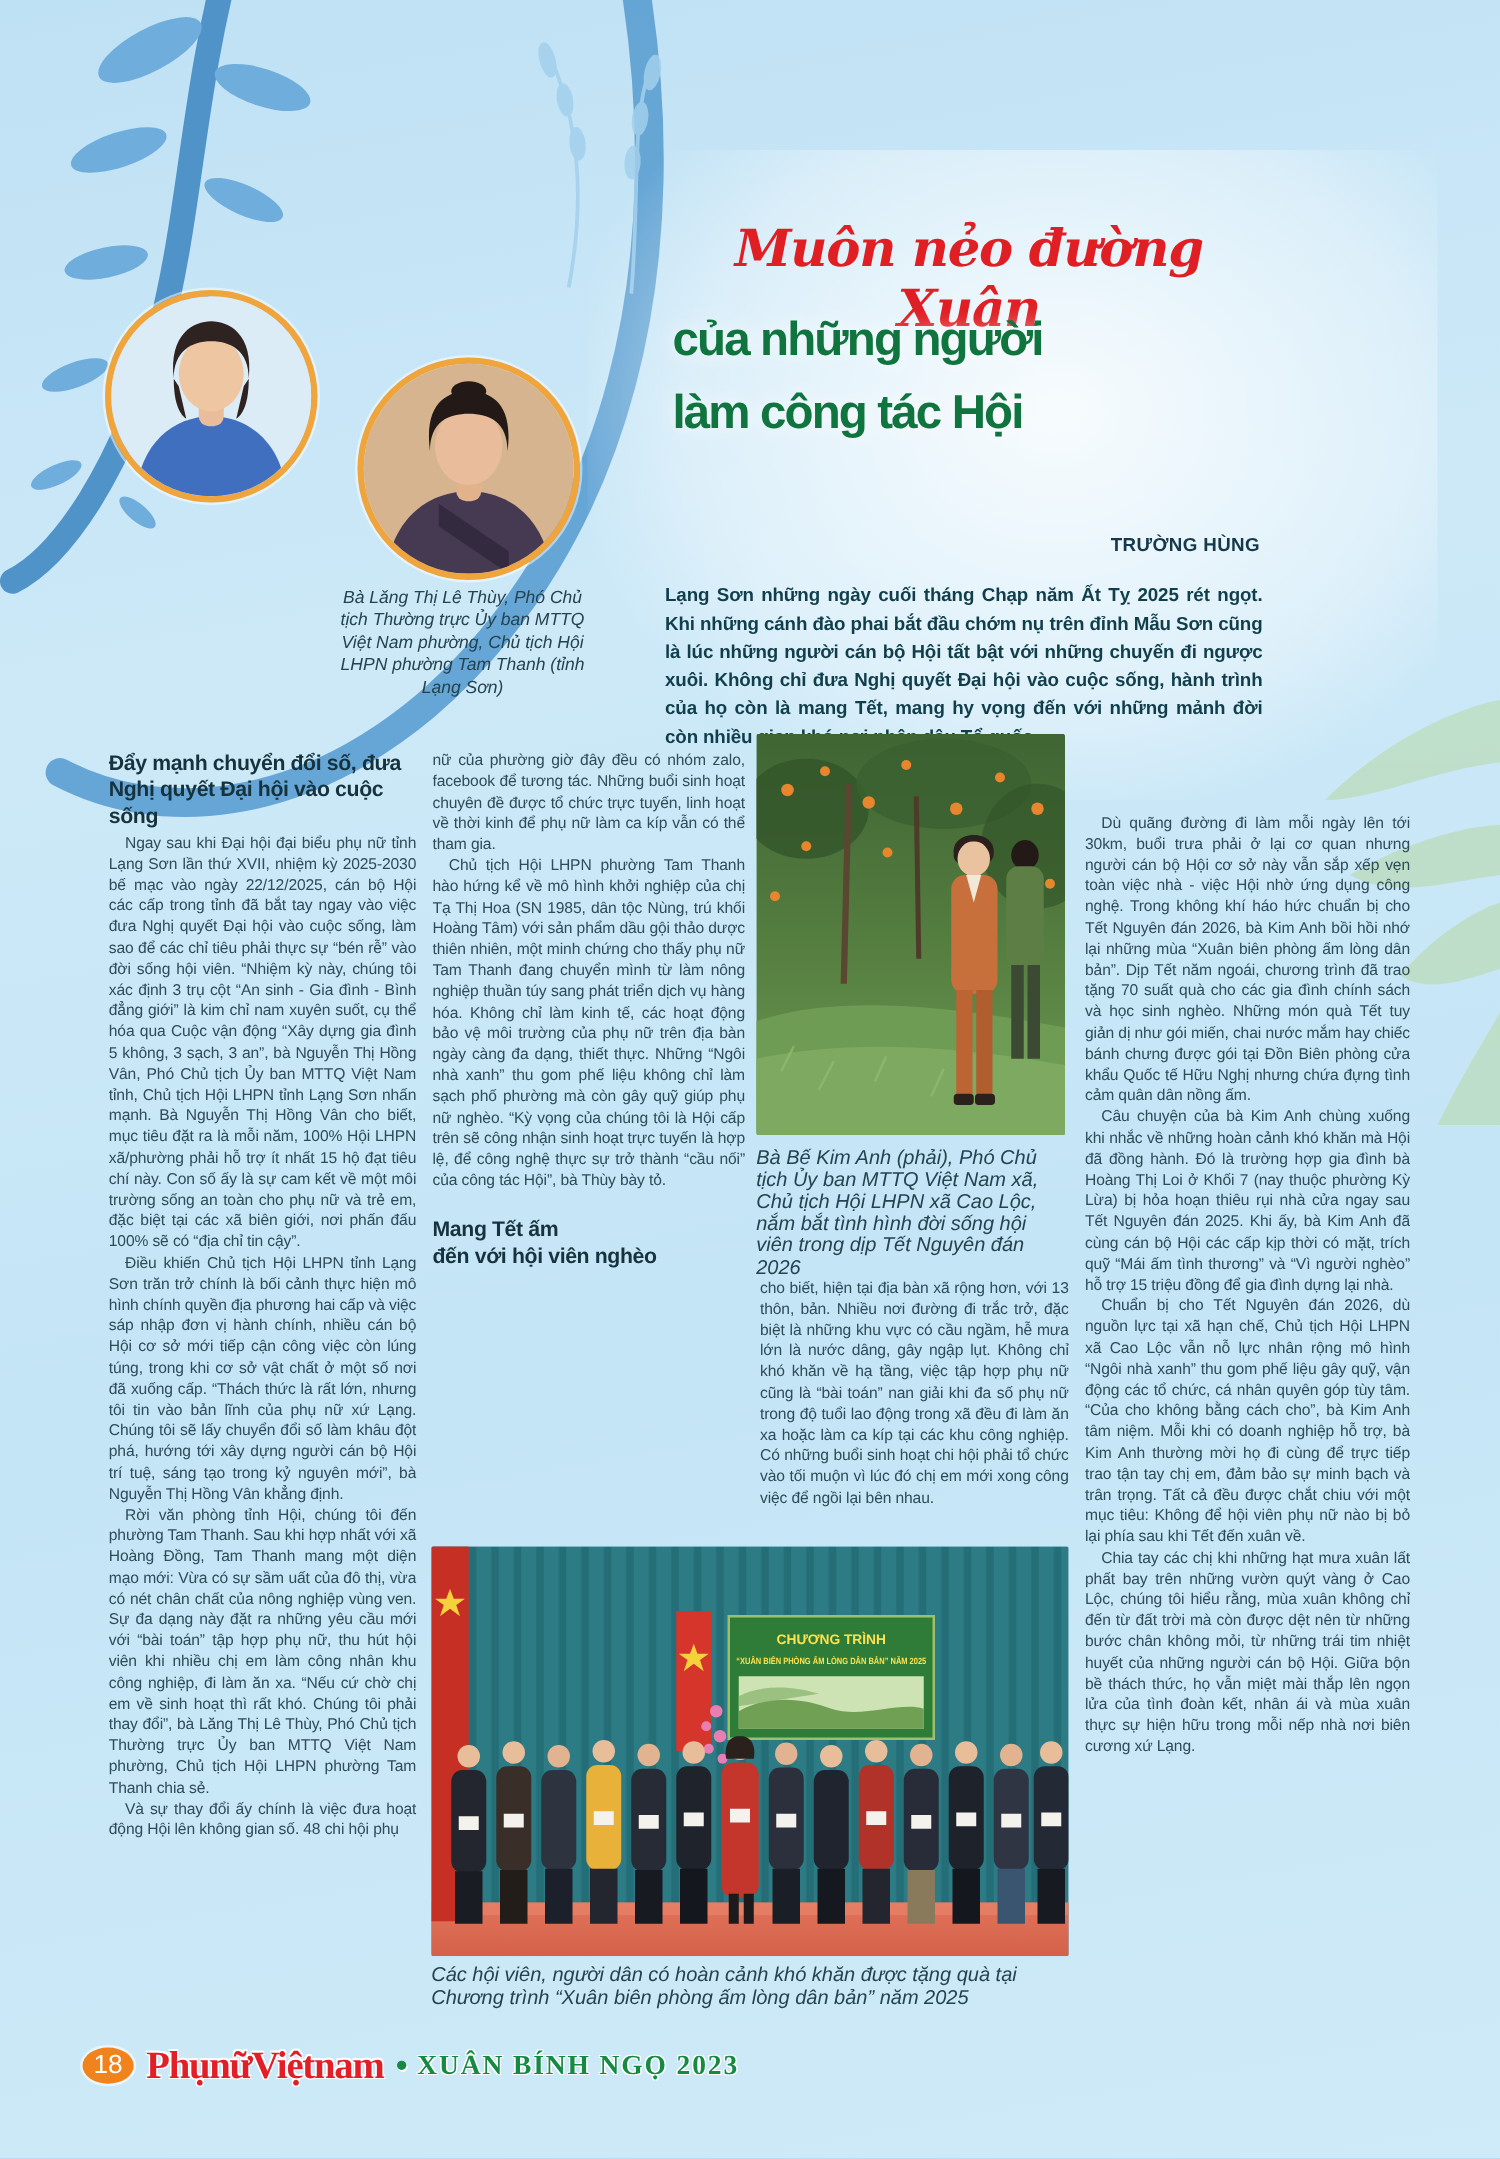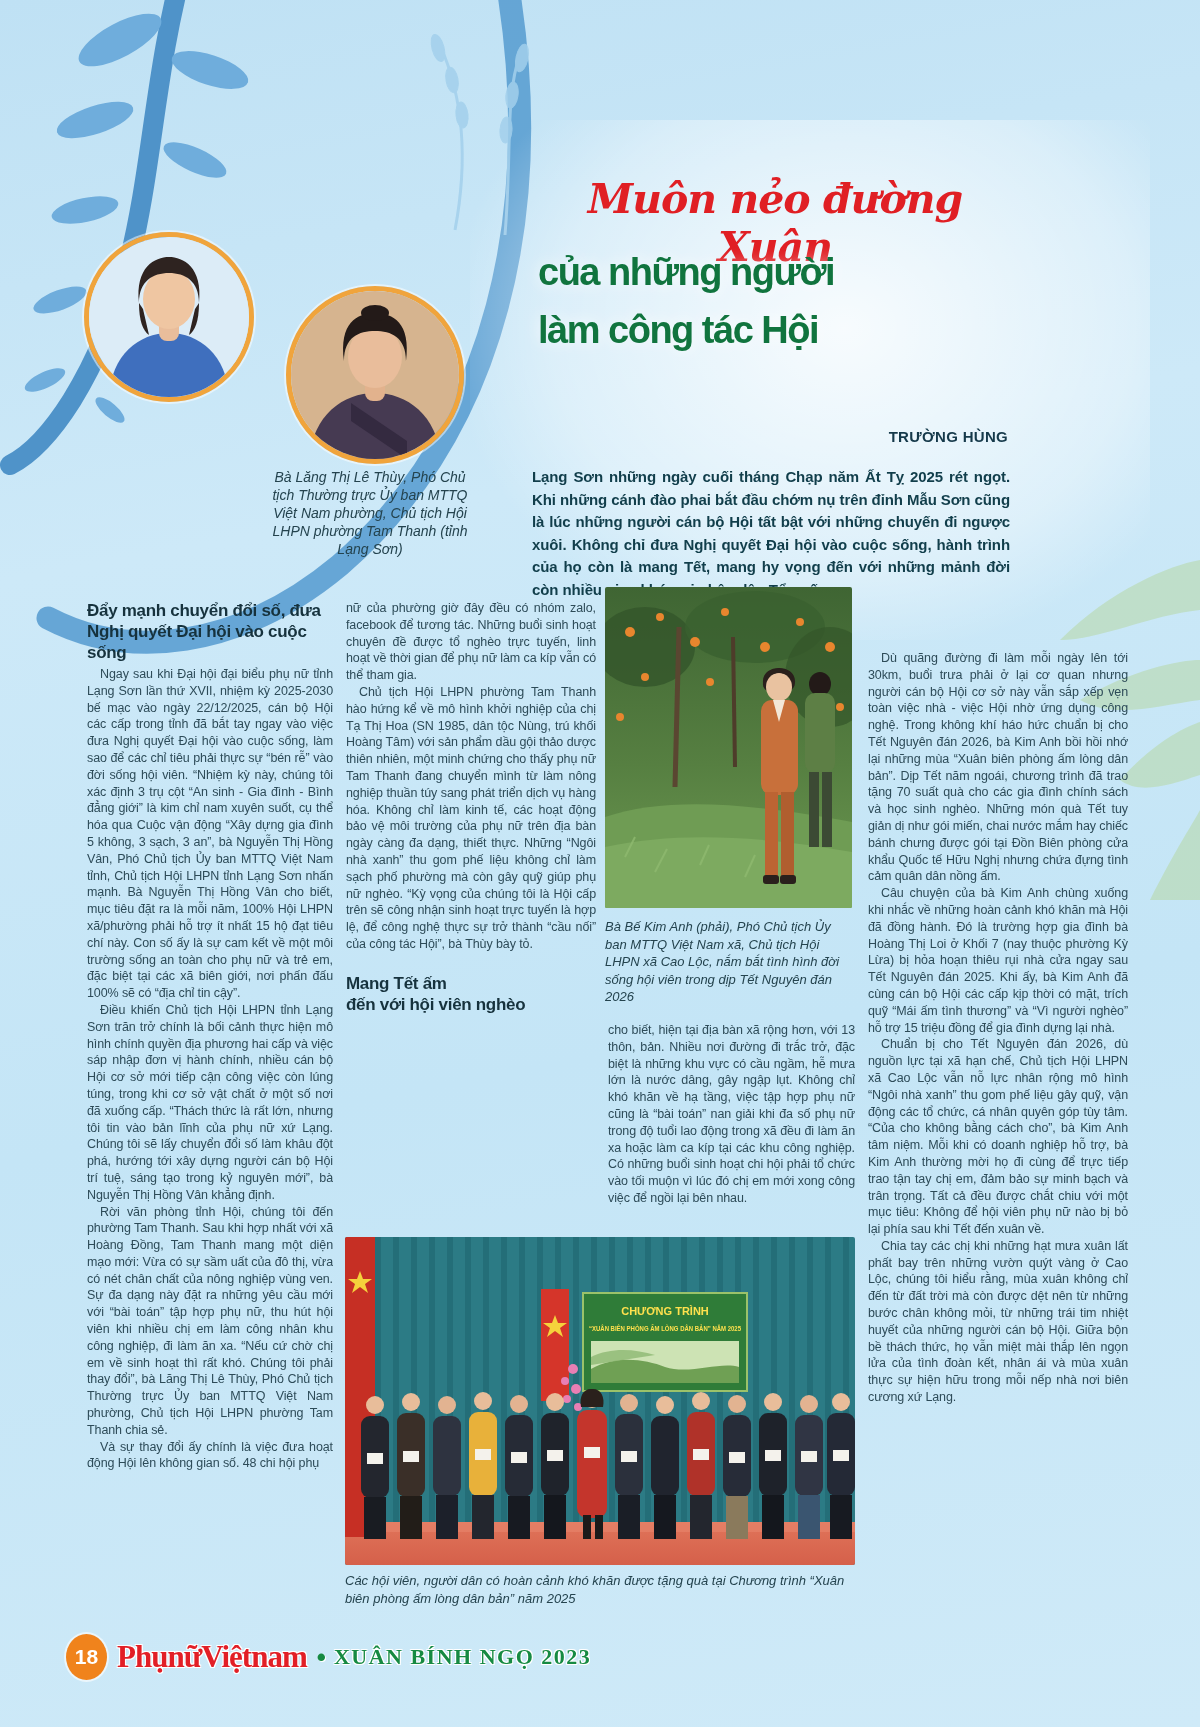--- a/index.html
+++ b/index.html
@@ -25,25 +25,25 @@
   .pcap{position:absolute;font-style:italic;font-size:14px;line-height:18px;
         color:#24434e;text-align:center;}
   .col{position:absolute;text-align:justify;color:#2d4b58;font-size:12.5px;
         line-height:16.8px;letter-spacing:-0.1px;overflow:hidden;}
   .col p{margin:0;text-indent:13px;}
   .col p.cont{text-indent:0;}
   .col h3{margin:0 0 3px;font-size:17px;line-height:21px;color:#16323d;
         white-space:pre-line;text-align:left;letter-spacing:-0.3px;text-indent:0;}
   .col h3.mid{margin-top:20px;}
   .photo{position:absolute;overflow:hidden;border-radius:2px;}
-  .caption{position:absolute;font-style:italic;font-size:13px;line-height:17.5px;
+  .caption{position:absolute;font-style:italic;font-size:16px;line-height:17.5px;
         color:#24434e;text-align:left;}
   .footer{position:absolute;left:66px;top:1634px;display:flex;align-items:center;gap:10px;}
-  .pagenum{width:41px;height:46px;border-radius:50%;background:#f0831c;color:#fff;
-        font-size:21px;font-weight:bold;display:flex;align-items:center;justify-content:center;
+  .pagenum{width:41px;height:29px;border-radius:50%;background:#f0831c;color:#fff;
+        font-size:21px;font-weight:normal;display:flex;align-items:center;justify-content:center;
         box-shadow:0 0 0 2px rgba(255,255,255,.6);}
   .maglogo{font-family:"Liberation Serif",serif;font-weight:bold;font-size:31px;
         color:#e21f26;letter-spacing:-1px;
         text-shadow:1px 1px 0 #fff,-1px -1px 0 #fff,1px -1px 0 #fff,-1px 1px 0 #fff;}
   .issue{font-family:"Liberation Serif",serif;font-weight:bold;font-size:22px;
         color:#168a42;letter-spacing:1.5px;
         text-shadow:1px 1px 0 #fff,-1px -1px 0 #fff,1px -1px 0 #fff,-1px 1px 0 #fff;}
   .bullet{color:#168a42;font-size:26px;font-weight:bold;margin-right:-2px;
         text-shadow:1px 1px 0 #fff;}
 </style>
@@ -123,21 +123,21 @@
   <div class="col" style="left:87px;top:600px;width:246px;height:912px;">
     <h3>Đẩy mạnh chuyển đổi số, đưa
 Nghị quyết Đại hội vào cuộc sống</h3>
     <p>Ngay sau khi Đại hội đại biểu phụ nữ tỉnh Lạng Sơn lần thứ XVII, nhiệm kỳ 2025-2030 bế mạc vào ngày 22/12/2025, cán bộ Hội các cấp trong tỉnh đã bắt tay ngay vào việc đưa Nghị quyết Đại hội vào cuộc sống, làm sao để các chỉ tiêu phải thực sự “bén rễ” vào đời sống hội viên. “Nhiệm kỳ này, chúng tôi xác định 3 trụ cột “An sinh - Gia đình - Bình đẳng giới” là kim chỉ nam xuyên suốt, cụ thể hóa qua Cuộc vận động “Xây dựng gia đình 5 không, 3 sạch, 3 an”, bà Nguyễn Thị Hồng Vân, Phó Chủ tịch Ủy ban MTTQ Việt Nam tỉnh, Chủ tịch Hội LHPN tỉnh Lạng Sơn nhấn mạnh. Bà Nguyễn Thị Hồng Vân cho biết, mục tiêu đặt ra là mỗi năm, 100% Hội LHPN xã/phường phải hỗ trợ ít nhất 15 hộ đạt tiêu chí này. Con số ấy là sự cam kết về một môi trường sống an toàn cho phụ nữ và trẻ em, đặc biệt tại các xã biên giới, nơi phấn đấu 100% sẽ có “địa chỉ tin cậy”.</p>
     <p>Điều khiến Chủ tịch Hội LHPN tỉnh Lạng Sơn trăn trở chính là bối cảnh thực hiện mô hình chính quyền địa phương hai cấp và việc sáp nhập đơn vị hành chính, nhiều cán bộ Hội cơ sở mới tiếp cận công việc còn lúng túng, trong khi cơ sở vật chất ở một số nơi đã xuống cấp. “Thách thức là rất lớn, nhưng tôi tin vào bản lĩnh của phụ nữ xứ Lạng. Chúng tôi sẽ lấy chuyển đổi số làm khâu đột phá, hướng tới xây dựng người cán bộ Hội trí tuệ, sáng tạo trong kỷ nguyên mới”, bà Nguyễn Thị Hồng Vân khẳng định.</p>
     <p>Rời văn phòng tỉnh Hội, chúng tôi đến phường Tam Thanh. Sau khi hợp nhất với xã Hoàng Đồng, Tam Thanh mang một diện mạo mới: Vừa có sự sầm uất của đô thị, vừa có nét chân chất của nông nghiệp vùng ven. Sự đa dạng này đặt ra những yêu cầu mới với “bài toán” tập hợp phụ nữ, thu hút hội viên khi nhiều chị em làm công nhân khu công nghiệp, đi làm ăn xa. “Nếu cứ chờ chị em về sinh hoạt thì rất khó. Chúng tôi phải thay đổi”, bà Lăng Thị Lê Thùy, Phó Chủ tịch Thường trực Ủy ban MTTQ Việt Nam phường, Chủ tịch Hội LHPN phường Tam Thanh chia sẻ.</p>
     <p>Và sự thay đổi ấy chính là việc đưa hoạt động Hội lên không gian số. 48 chi hội phụ</p>
   </div>
 
   <div class="col" style="left:346px;top:600px;width:250px;height:634px;">
-    <p class="cont">nữ của phường giờ đây đều có nhóm zalo, facebook để tương tác. Những buổi sinh hoạt chuyên đề được tổ nghèo trực tuyến, linh hoạt về thời gian để phụ nữ làm ca kíp vẫn có thể tham gia.</p>
+    <p class="cont">nữ của phường giờ đây đều có nhóm zalo, facebook để tương tác. Những buổi sinh hoạt chuyên đề được tổ chức trực tuyến, linh hoạt về thời kinh để phụ nữ làm ca kíp vẫn có thể tham gia.</p>
     <p>Chủ tịch Hội LHPN phường Tam Thanh hào hứng kể về mô hình khởi nghiệp của chị Tạ Thị Hoa (SN 1985, dân tộc Nùng, trú khối Hoàng Tâm) với sản phẩm dầu gội thảo dược thiên nhiên, một minh chứng cho thấy phụ nữ Tam Thanh đang chuyển mình từ làm nông nghiệp thuần túy sang phát triển dịch vụ hàng hóa. Không chỉ làm kinh tế, các hoạt động bảo vệ môi trường của phụ nữ trên địa bàn ngày càng đa dạng, thiết thực. Những “Ngôi nhà xanh” thu gom phế liệu không chỉ làm sạch phố phường mà còn gây quỹ giúp phụ nữ nghèo. “Kỳ vọng của chúng tôi là Hội cấp trên sẽ công nhận sinh hoạt trực tuyến là hợp lệ, để công nghệ thực sự trở thành “cầu nối” của công tác Hội”, bà Thùy bày tỏ.</p>
     <h3 class="mid">Mang Tết ấm
 đến với hội viên nghèo</h3>
   </div>
 
   <div class="photo" style="left:605px;top:587px;width:247px;height:321px;">
     <svg width="247" height="321" viewBox="0 0 247 321">
       <defs>
         <linearGradient id="og" x1="0" y1="0" x2="0" y2="1">
           <stop offset="0" stop-color="#3f6533"></stop>

